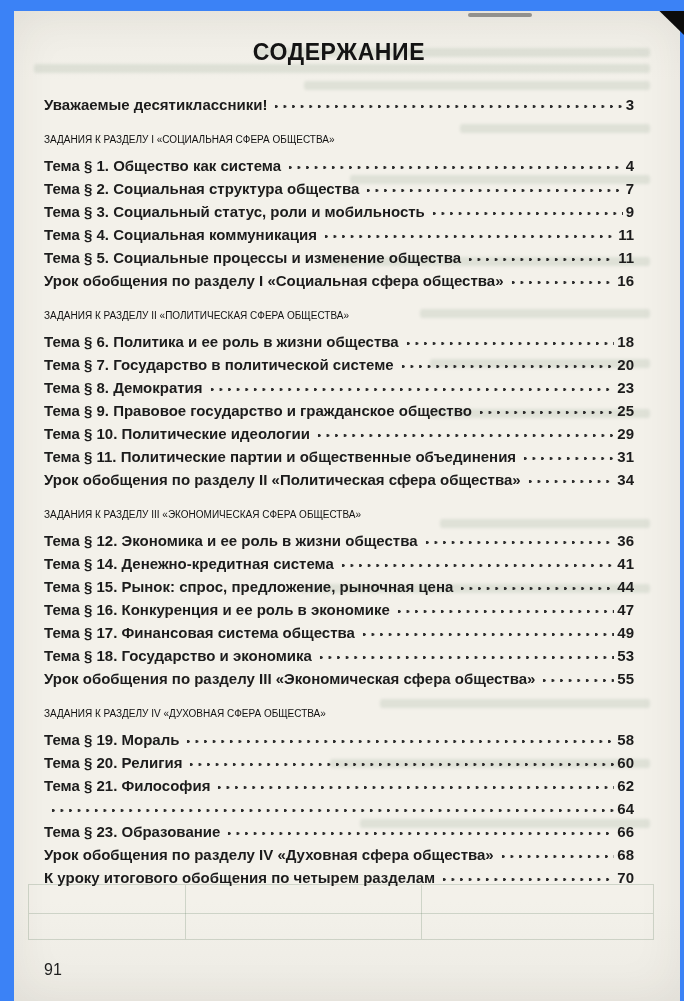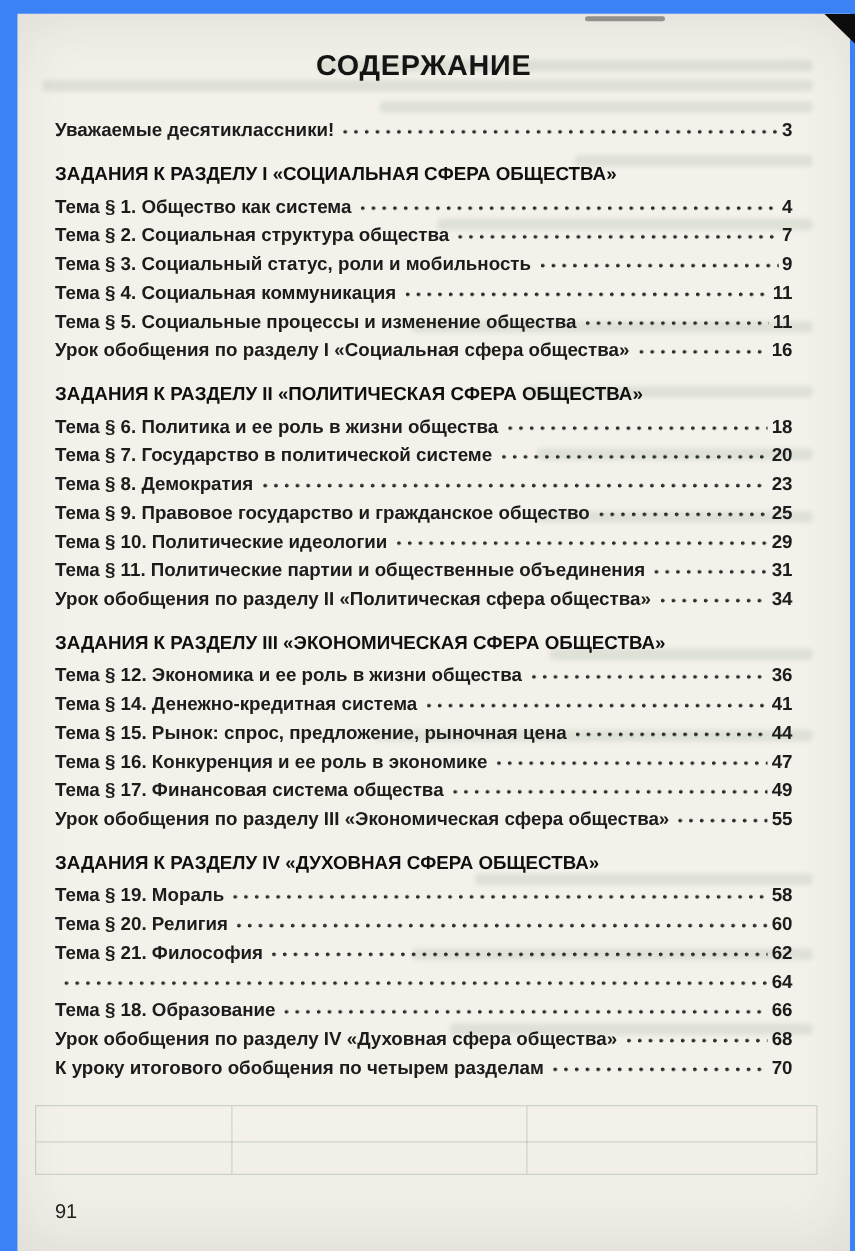--- a/index.html
+++ b/index.html
@@ -60,21 +60,21 @@
   .toc-label { white-space: nowrap; }
   .toc-leader {
     flex: 1; min-width: 14px; height: 12px; margin: 0 3px 0 7px;
     background-image: radial-gradient(circle at 2.2px 50%, #2c2c2c 1.25px, rgba(0,0,0,0) 1.65px);
     background-size: 8.6px 5px; background-repeat: repeat-x;
     background-position: left bottom 1px;
   }
   .toc-page { font-weight: 700; white-space: nowrap; }
 
   .toc-section-header {
-    font-size: 15px; font-weight: 700; color: #101010;
+    font-size: 10px; font-weight: 400; color: #101010;
     margin: 13px 0 3px; line-height: 22px;
   }
 
   .footer-page {
     position: absolute; left: 30px; bottom: 22px;
     font-size: 16px; font-weight: 400; color: #1f1f1f;
   }
 </style>
 </head>
 <body>
@@ -196,20 +196,25 @@
     <span class="toc-label">Тема § 16. Конкуренция и ее роль в экономике</span>
     <span class="toc-leader"></span>
     <span class="toc-page">47</span>
   </div>
           <div class="toc-row">
     <span class="toc-label">Тема § 17. Финансовая система общества</span>
     <span class="toc-leader"></span>
     <span class="toc-page">49</span>
   </div>
           <div class="toc-row">
+    <span class="toc-label">Тема § 18. Государство и экономика</span>
+    <span class="toc-leader"></span>
+    <span class="toc-page">53</span>
+  </div>
+          <div class="toc-row">
     <span class="toc-label">Урок обобщения по разделу III «Экономическая сфера общества»</span>
     <span class="toc-leader"></span>
     <span class="toc-page">55</span>
   </div>
           <div class="toc-section-header">ЗАДАНИЯ К РАЗДЕЛУ IV «ДУХОВНАЯ СФЕРА ОБЩЕСТВА»</div>
           <div class="toc-row">
     <span class="toc-label">Тема § 19. Мораль</span>
     <span class="toc-leader"></span>
     <span class="toc-page">58</span>
   </div>
@@ -221,21 +226,21 @@
           <div class="toc-row">
     <span class="toc-label">Тема § 21. Философия</span>
     <span class="toc-leader"></span>
     <span class="toc-page">62</span>
   </div>
           <div class="toc-row">
     <span class="toc-leader"></span>
     <span class="toc-page">64</span>
   </div>
           <div class="toc-row">
-    <span class="toc-label">Тема § 18. Образование</span>
+    <span class="toc-label">Тема § 23. Образование</span>
     <span class="toc-leader"></span>
     <span class="toc-page">66</span>
   </div>
           <div class="toc-row">
     <span class="toc-label">Урок обобщения по разделу IV «Духовная сфера общества»</span>
     <span class="toc-leader"></span>
     <span class="toc-page">68</span>
   </div>
           <div class="toc-row">
     <span class="toc-label">К уроку итогового обобщения по четырем разделам</span>

